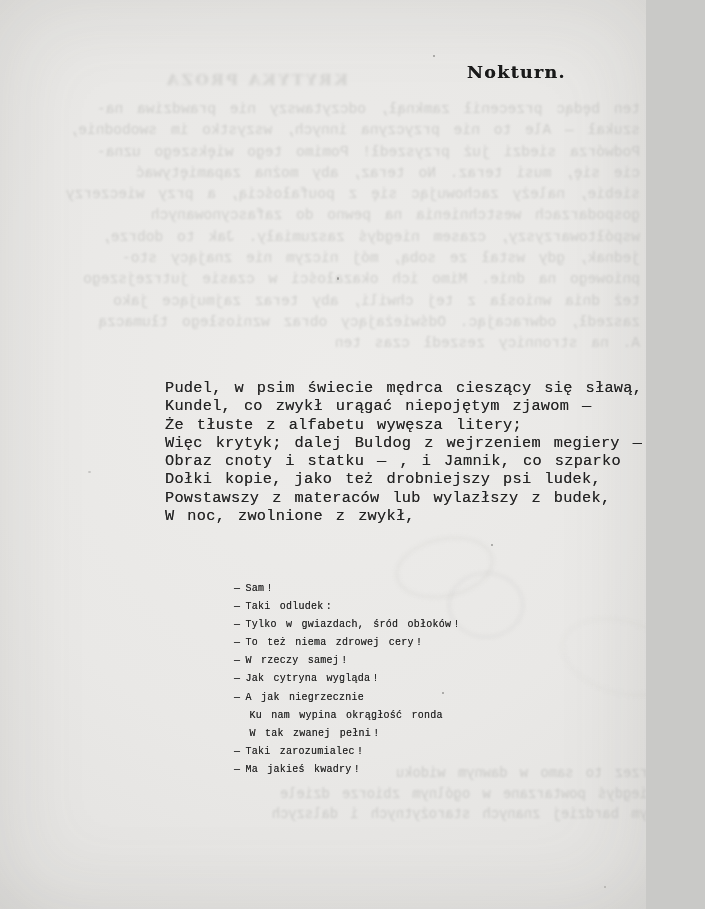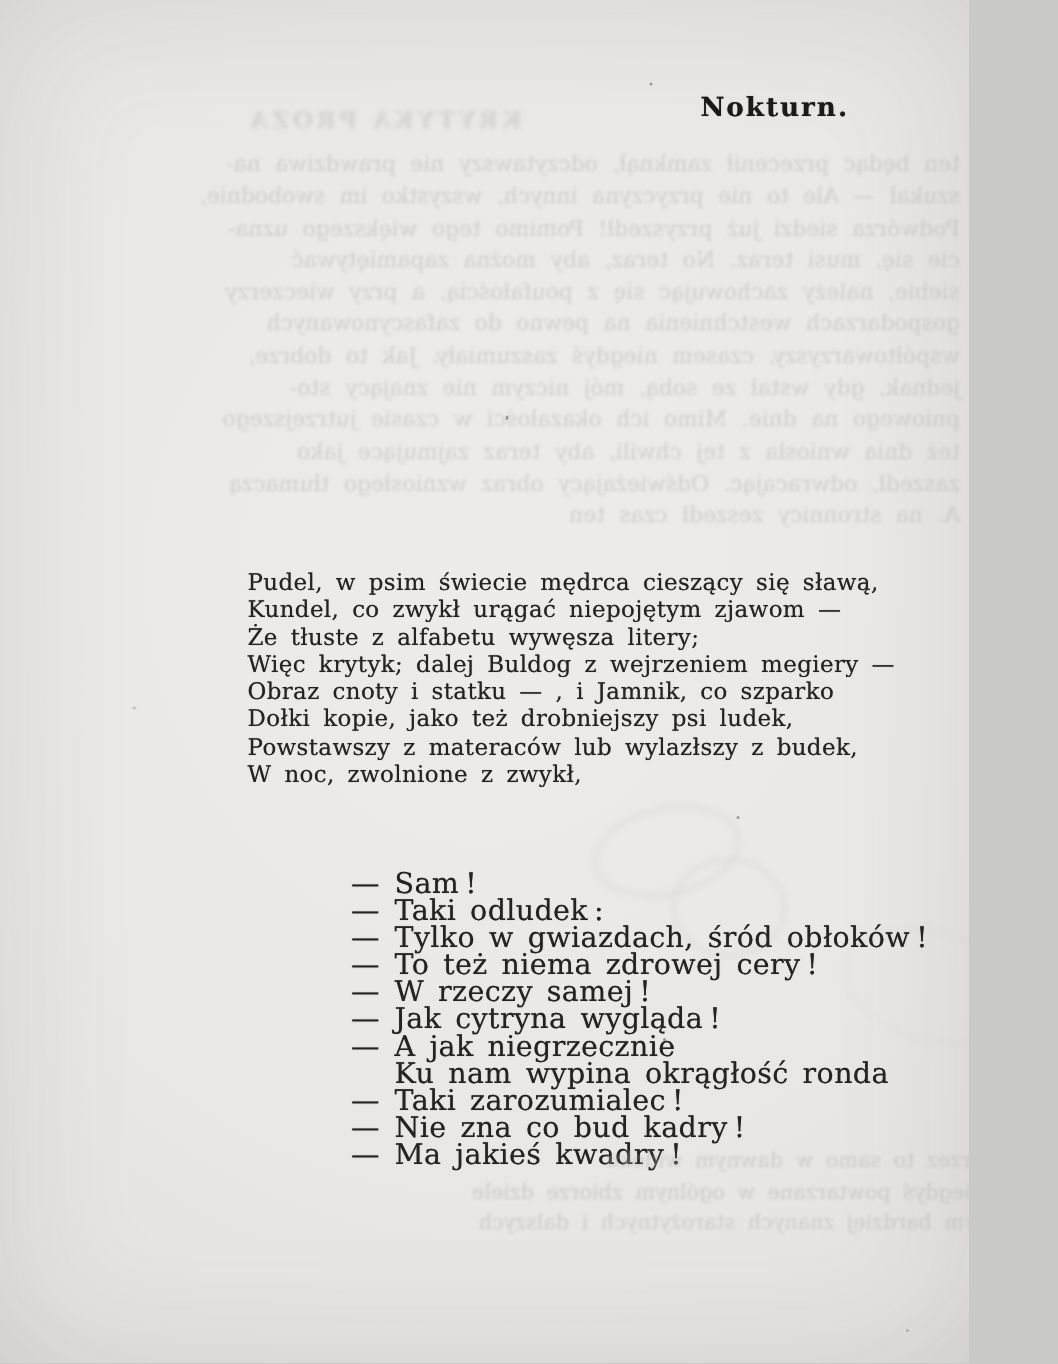--- a/index.html
+++ b/index.html
@@ -33,28 +33,28 @@
     font-size: 15.3px;
     line-height: 18.3px;
     letter-spacing: 0.25px;
     word-spacing: 3.5px;
     white-space: nowrap;
     text-shadow: 0 0 0.5px rgba(25,25,25,0.6);
   }
   .dialogue {
     position: absolute;
     left: 234px; top: 580px;
-    font-size: 19px;
+    font-size: 10px;
     line-height: 18.1px;
     letter-spacing: 0.25px;
     word-spacing: 3px;
     white-space: nowrap;
     text-shadow: 0 0 0.5px rgba(25,25,25,0.6);
   }
-  .poem-line, .dialogue-line, .ghost-line { white-space: pre; }
+  .poem-line, .dialogue-line, .ghost-line { white-space: pre; font-family: Liberation Mono, monospace; }
 
   
   .ghost {
     position: absolute;
     transform: scaleX(-1);
     color: #b7b7b4;
     filter: blur(1.2px);
     opacity: 0.55;
     pointer-events: none;
   }
@@ -145,22 +145,22 @@
 
   <div class="dialogue">
       <div class="dialogue-line">— Sam !</div>
       <div class="dialogue-line">— Taki odludek :</div>
       <div class="dialogue-line">— Tylko w gwiazdach, śród obłoków !</div>
       <div class="dialogue-line">— To też niema zdrowej cery !</div>
       <div class="dialogue-line">— W rzeczy samej !</div>
       <div class="dialogue-line">— Jak cytryna wygląda !</div>
       <div class="dialogue-line">— A jak niegrzecznie</div>
       <div class="dialogue-line">  Ku nam wypina okrągłość ronda</div>
+      <div class="dialogue-line">  W tak zwanej pełni !</div>
       <div class="dialogue-line">— Taki zarozumialec !</div>
-      <div class="dialogue-line">— Nie zna co bud kadry !</div>
       <div class="dialogue-line">— Ma jakieś kwadry !</div>
     </div>
 
   <div class="ghost ghost-bottom">
       <div class="ghost-line">przez to samo w dawnym widoku</div>
       <div class="ghost-line">niegdyś powtarzane w ogólnym zbiorze dziele</div>
       <div class="ghost-line">tym bardziej znanych starożytnych i dalszych</div>
     </div>
 
   <div class="speck speck-1"></div>

